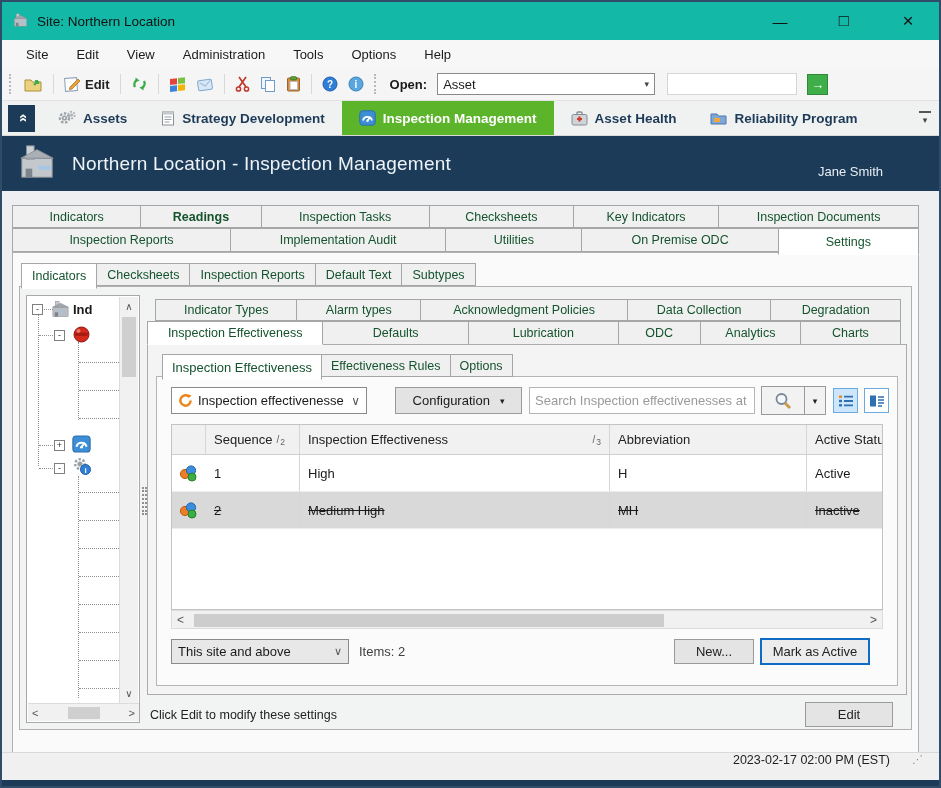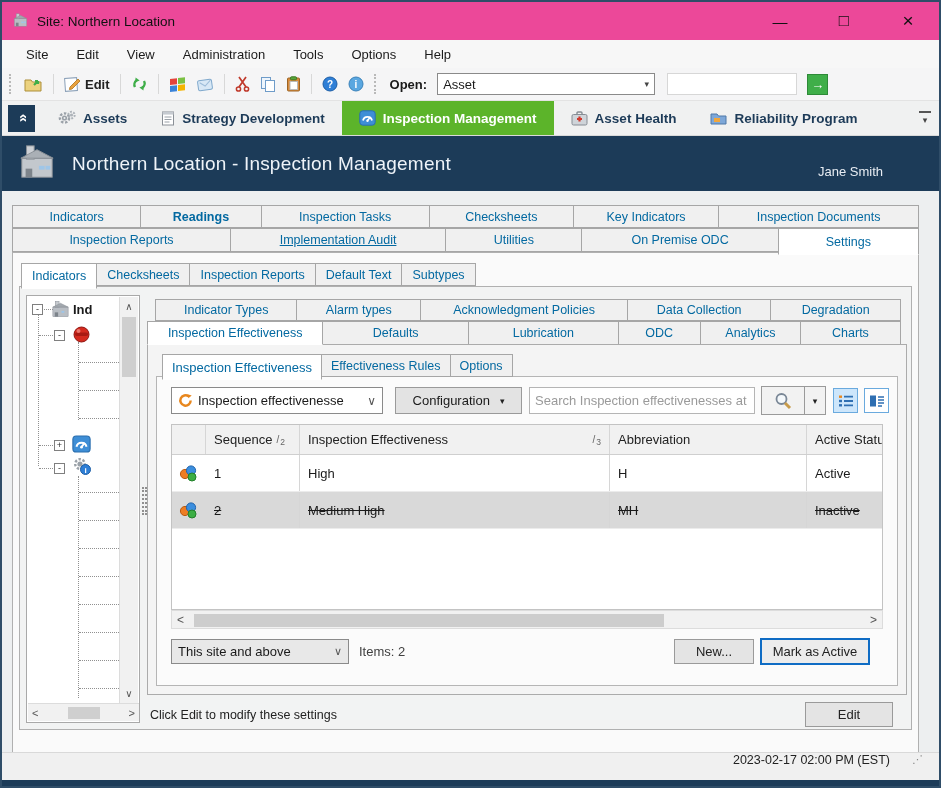--- a/index.html
+++ b/index.html
@@ -5,21 +5,21 @@
   * { box-sizing: border-box; margin:0; padding:0; }
   html,body { background:#222; }
   body { font-family:"Liberation Sans", sans-serif; }
   .window{
     position:relative; width:941px; height:788px; background:#fff;
     border:2px solid #2f4d68; overflow:hidden; font-size:13px; color:#1a1a1a;
   }
   .abs{position:absolute;}
 
   
-  .titlebar{left:0;top:0;width:100%;height:38px;background:#ec4899;display:flex;align-items:center;padding:0 10px;}
+  .titlebar{left:0;top:0;width:100%;height:38px;background:#14b8a6;display:flex;align-items:center;padding:0 10px;}
   .titlebar .title{margin-left:8px;font-size:13.5px;color:#111;}
   .win-controls{position:absolute;right:8px;top:0;height:38px;display:flex;align-items:center;gap:34px;padding-right:8px;}
   .win-btn{width:30px;height:26px;display:flex;align-items:center;justify-content:center;font-size:15px;color:#111;cursor:default;}
   .win-btn.max{font-size:17px;}
   .win-btn.close{font-size:19px;}
 
   
   .menubar{left:0;top:38px;width:100%;height:28px;background:#f7f7f7;display:flex;align-items:center;padding-left:10px;}
   .menu-item{padding:0 14px;height:100%;display:flex;align-items:center;font-size:13px;color:#1a1a1a;}
 
@@ -49,21 +49,21 @@
   
   .siteheader{left:0;top:134px;width:100%;height:55px;background:#1c3b58;display:flex;align-items:center;}
   .siteheader .htitle{color:#eef3f8;font-size:19px;margin-left:14px;letter-spacing:.2px;}
   .siteheader .huser{position:absolute;right:56px;color:#e8edf3;font-size:13px;top:28px;}
   .bld{margin-left:14px;}
 
   
   .workspace{left:0;top:189px;width:100%;height:561px;background:#edeff0;}
 
   
-  .tab{display:flex;align-items:center;justify-content:center;border:1px solid #a6a6a6;background:#f0f0f0;font-size:12.5px;color:#0369a1;margin-left:-1px;white-space:nowrap;overflow:hidden;}
+  .tab{display:flex;align-items:center;justify-content:center;border:1px solid #a6a6a6;background:#f0f0f0;font-size:12.5px;color:#14532d;margin-left:-1px;white-space:nowrap;overflow:hidden;}
   .tab:first-child{margin-left:0;}
   .tab.active{background:#fff;border-bottom-color:#fff;z-index:3;}
   .tabrow{display:flex;position:absolute;}
 
   .mtabs1{left:10px;top:14px;width:907px;height:23px;}
   .mtabs2{left:10px;top:37px;width:907px;height:24px;}
   .mtabs2 .tab.active{height:27px;margin-top:0;}
 
   .settings-panel{left:10px;top:61px;width:907px;height:677px;background:#fafafa;border:1px solid #b0b0b0;}
   .subtabs{left:8px;top:10px;height:23px;z-index:4;}
@@ -92,21 +92,21 @@
   .itabsA{left:8px;top:2px;width:746px;height:22px;}
   .itabsB{left:0px;top:24px;width:754px;height:24px;}
   .group-content{position:absolute;left:0;top:47px;right:0;bottom:0;border:1px solid #ababab;background:#f4f4f4;}
   .l3tabs{left:14px;top:9px;height:23px;z-index:4;}
   .l3tabs .tab{padding:0 9px;}
   .l3tabs .tab.active{height:26px;font-size:13px;}
   .white-panel{position:absolute;left:8px;top:31px;right:8px;bottom:8px;border:1px solid #b5b5b5;background:#fbfbfb;}
 
   
   .sel{display:flex;align-items:center;background:#fff;border:1px solid #8a8a8a;font-size:13px;padding:0 6px;justify-content:space-between;}
-  .family-sel{left:14px;top:10px;width:212px;height:27px;}
+  .family-sel{left:14px;top:10px;width:196px;height:27px;}
   .family-sel .txt{margin-left:5px;white-space:nowrap;overflow:hidden;flex:1;}
   .family-sel .chev{color:#555;font-size:12px;margin-left:4px;}
   .cfg-btn{left:238px;top:10px;width:127px;height:27px;background:#e3e3e3;border:1px solid #9a9a9a;display:flex;align-items:center;justify-content:center;gap:10px;font-size:13px;}
   .cfg-btn .dd{font-size:9px;color:#222;}
   .search-box{left:372px;top:10px;width:226px;height:27px;background:#fff;border:1px solid #b5b5b5;}
   .search-box input{width:100%;height:100%;border:0;outline:none;font-size:13px;padding:0 5px;font-family:"Liberation Sans",sans-serif;color:#222;background:transparent;}
   .search-box input::placeholder{color:#9a9a9a;}
   .search-split{left:604px;top:9px;height:29px;display:flex;}
   .search-main{width:44px;height:29px;background:#f2f2f2;border:1px solid #9a9a9a;display:flex;align-items:center;justify-content:center;}
   .search-dd{width:21px;height:29px;background:#f2f2f2;border:1px solid #9a9a9a;border-left:none;display:flex;align-items:center;justify-content:center;font-size:9px;color:#222;}
@@ -341,21 +341,21 @@
     <div class="tabrow mtabs1">
       <span class="tab" style="flex:128;">Indicators</span>
       <span class="tab" style="flex:120;font-weight:bold;">Readings</span>
       <span class="tab" style="flex:168;">Inspection Tasks</span>
       <span class="tab" style="flex:144;">Checksheets</span>
       <span class="tab" style="flex:145;">Key Indicators</span>
       <span class="tab" style="flex:200;">Inspection Documents</span>
     </div>
     <div class="tabrow mtabs2">
       <span class="tab" style="flex:218;">Inspection Reports</span>
-      <span class="tab" style="flex:215;text-decoration:underline;">Implementation Audit</span>
+      <span class="tab" style="flex:215;">Implementation Audit</span>
       <span class="tab" style="flex:136;">Utilities</span>
       <span class="tab" style="flex:196;">On Premise ODC</span>
       <span class="tab active" style="flex:140;">Settings</span>
     </div>
 
     <div class="abs settings-panel">
 
       <div class="tabrow subtabs">
         <span class="tab active">Indicators</span>
         <span class="tab">Checksheets</span>

